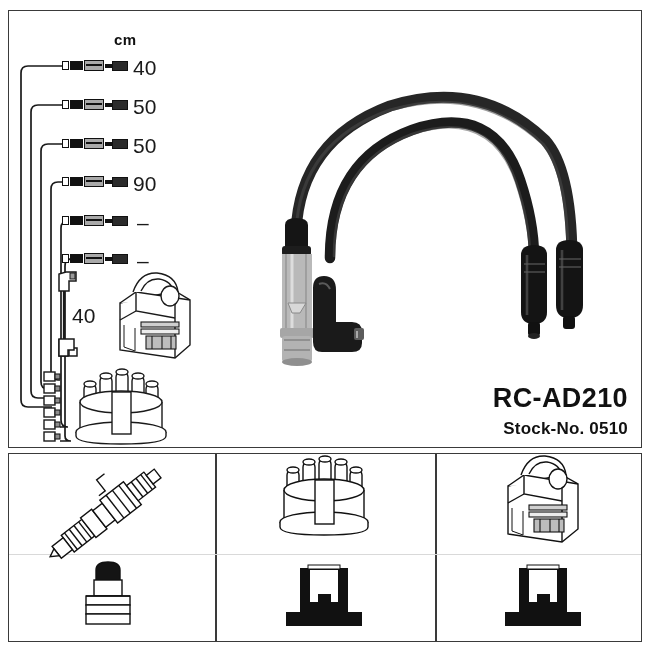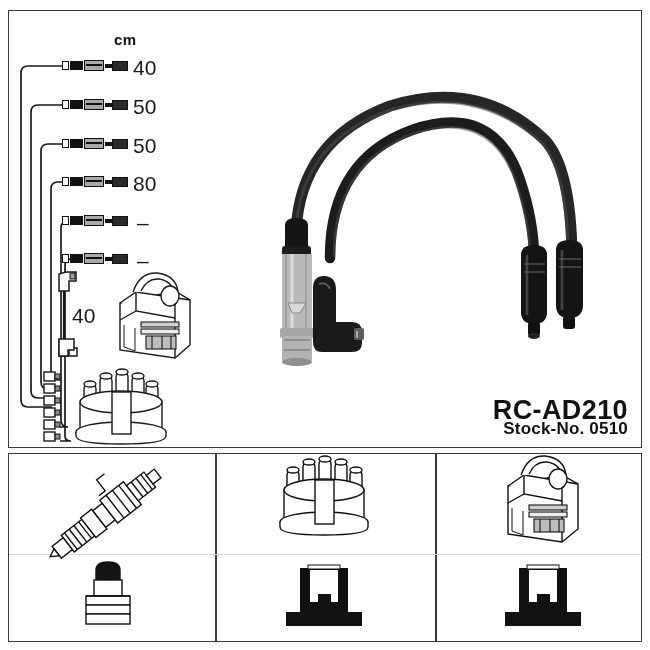--- a/index.html
+++ b/index.html
@@ -114,21 +114,20 @@
 
   
   #product-name {
     position: absolute;
     right: 22px;
     top: 383px;
     font-size: 27px;
     font-weight: bold;
     color: #111;
     letter-spacing: 0.4px;
-    margin-top: 12px;
   }
   #stock-no {
     position: absolute;
     right: 22px;
     top: 419px;
     font-size: 17px;
     font-weight: bold;
     color: #111;
     letter-spacing: 0.2px;
   }
@@ -151,21 +150,21 @@
 
 <div id="root">
 
   <div class="panel" id="main-panel"></div>
 
   <div id="cm-header">cm</div>
 
   <div class="len-label" style="top:57px;">40</div>
   <div class="len-label" style="top:96px;">50</div>
   <div class="len-label" style="top:135px;">50</div>
-  <div class="len-label" style="top:173px;">80</div>
+  <div class="len-label" style="top:173px;">90</div>
   <div class="len-dash" style="top:212px;">–</div>
   <div class="len-dash" style="top:250px;">–</div>
 
   <div id="short-cable-label">40</div>
 
   <svg class="svg-layer" width="650" height="650">
     <g fill="none" stroke="#1a1a1a" stroke-width="1.7" stroke-linecap="butt">
 
       <path d="M64,66 L28,66 Q21,66 21,73 L21,400 Q21,407 28,407 L52,407"></path>
 

